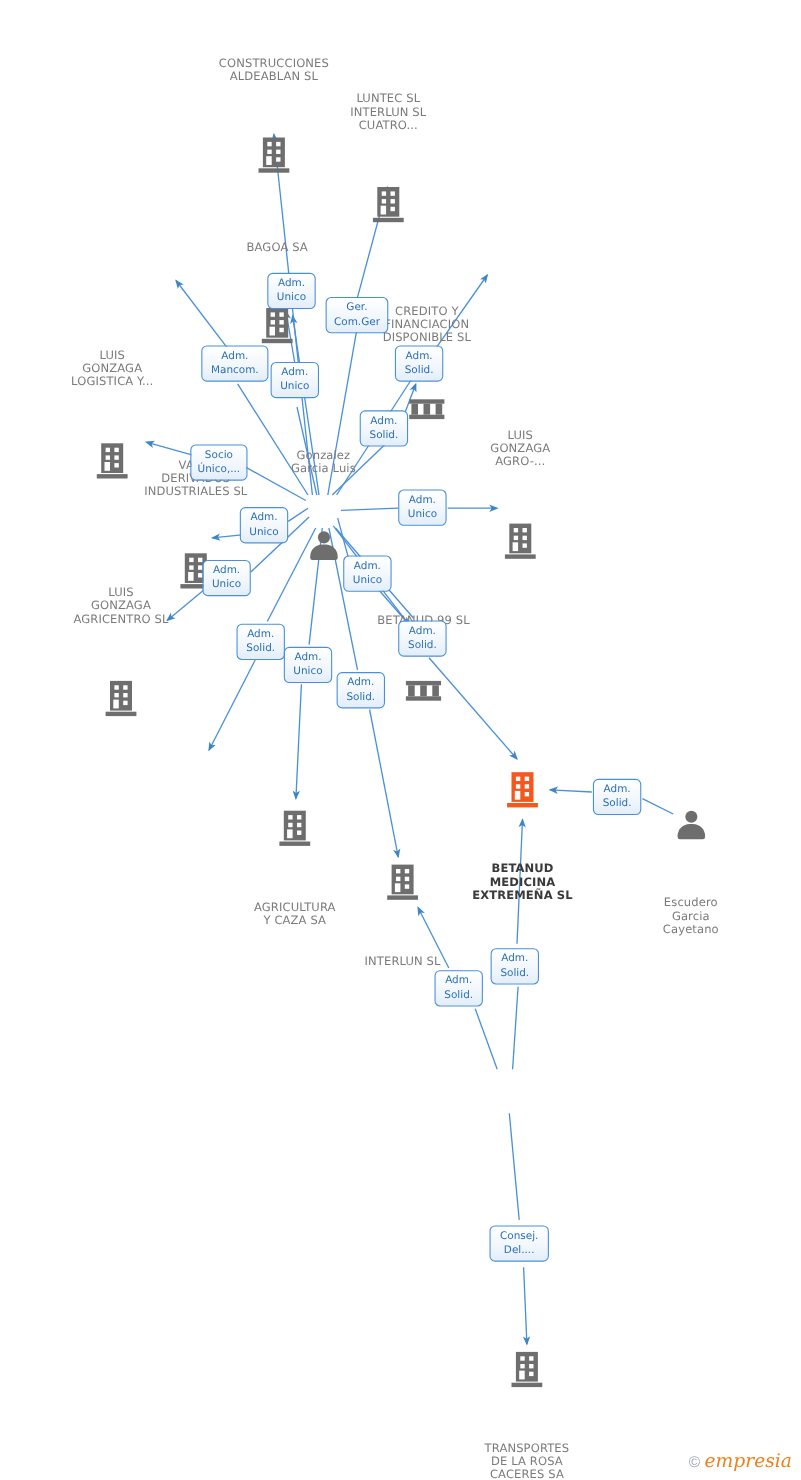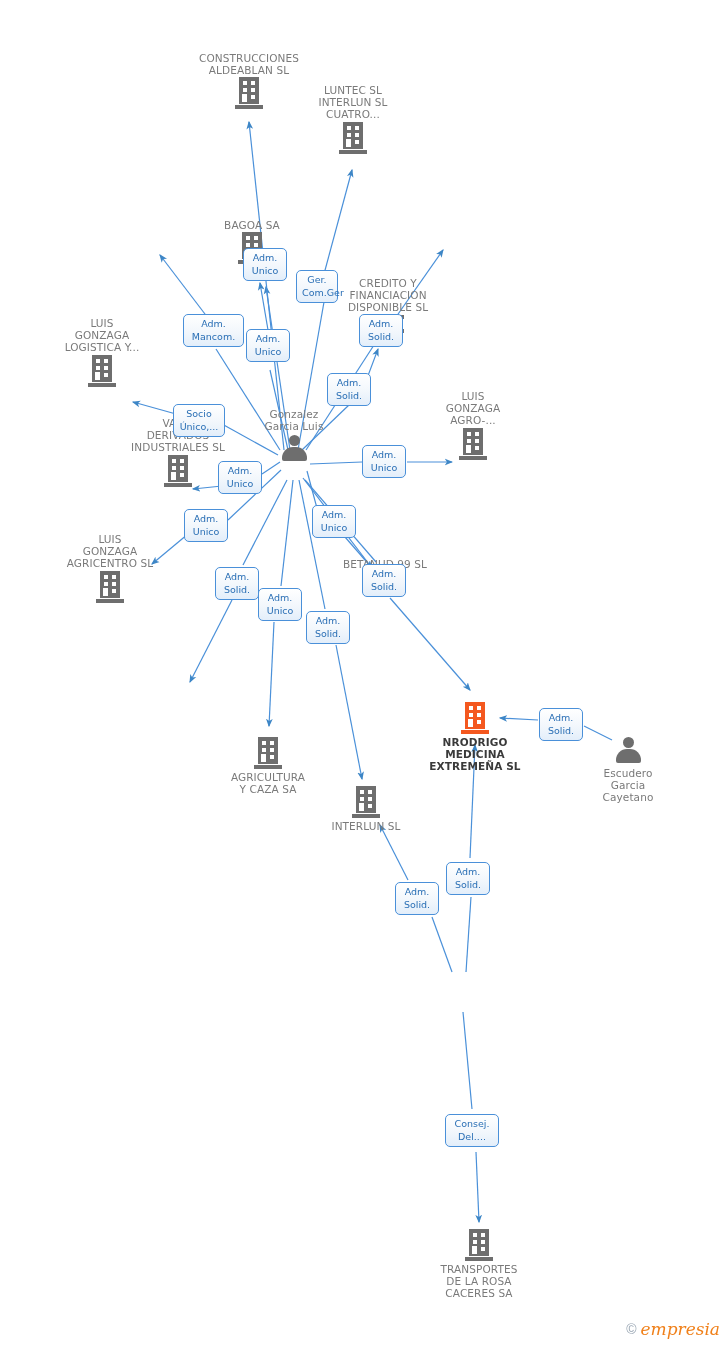--- a/index.html
+++ b/index.html
@@ -2,21 +2,21 @@
 <html><head>
 <meta charset="utf-8">
 <style>
   html,body{margin:0;padding:0;background:#ffffff;}
   body{width:728px;height:1345px;position:relative;overflow:hidden;
        font-family:"DejaVu Sans","Liberation Sans",sans-serif;}
   #canvas{position:absolute;inset:0;width:728px;height:1345px;}
   svg.edges{position:absolute;left:0;top:0;width:728px;height:1345px;pointer-events:none;}
 
   .node{position:absolute;display:flex;flex-direction:column;align-items:center;
-        width:100px;margin-left:-50px;text-align:center;}
+        width:100px;margin-left:-50px;text-align:center;gap:48px;}
   .node .caption{font-size:10.5px;line-height:12.2px;color:#7a7a7a;
         letter-spacing:.1px;white-space:pre-line;}
   .node.cap-top .caption{order:0;margin-bottom:1px;}
   .node.cap-bot .caption{order:2;margin-top:2px;}
   .node .glyph{order:1;}
   .node.focus .caption{color:#3a3a3a;font-weight:bold;font-size:10.5px;}
 
   .bldg{width:28px;height:32px;position:relative;}
   .bldg .body{position:absolute;left:4px;top:0;width:20px;height:27px;background:#6e6e6e;}
   .bldg .base{position:absolute;left:0;bottom:0;width:28px;height:4px;background:#6e6e6e;}
@@ -292,21 +292,21 @@
           <div class="body" style="background:#f4581f"></div>
         <div class="base" style="background:#f4581f"></div>
         <div class="w" style="left:8px;top:4px"></div>
           <div class="w" style="left:16px;top:4px"></div>
         <div class="w" style="left:8px;top:11px"></div>
           <div class="w" style="left:16px;top:11px"></div>
         <div class="w" style="left:16px;top:18px"></div>
           <div class="door"></div>
         </div>
     </div>
-    <div class="caption">NRODRIGO
+    <div class="caption">BETANUD
 MEDICINA
 EXTREMEÑA SL</div>
   </div>
 
   <div class="node cap-bot" style="left:628px;top:735px">
     <div class="glyph">
       <div class="person">
           <div class="head"></div>
           <div class="torso"></div>
         </div>
@@ -346,21 +346,21 @@
           <div class="door"></div>
         </div>
     </div>
     <div class="caption">TRANSPORTES
 DE LA ROSA
 CACERES SA</div>
   </div>
 
   <div class="rel" style="left:243px;top:248px;width:44px">Adm.
 Unico</div>
-  <div class="rel" style="left:296px;top:270px;width:42px">Ger.
+  <div class="rel" style="left:296px;top:270px;width:57px">Ger.
 Com.Ger</div>
   <div class="rel" style="left:359px;top:314px;width:44px">Adm.
 Solid.</div>
   <div class="rel" style="left:183px;top:314px;width:61px">Adm.
 Mancom.</div>
   <div class="rel" style="left:246px;top:329px;width:44px">Adm.
 Unico</div>
   <div class="rel" style="left:327px;top:373px;width:44px">Adm.
 Solid.</div>
   <div class="rel" style="left:173px;top:404px;width:52px">Socio

